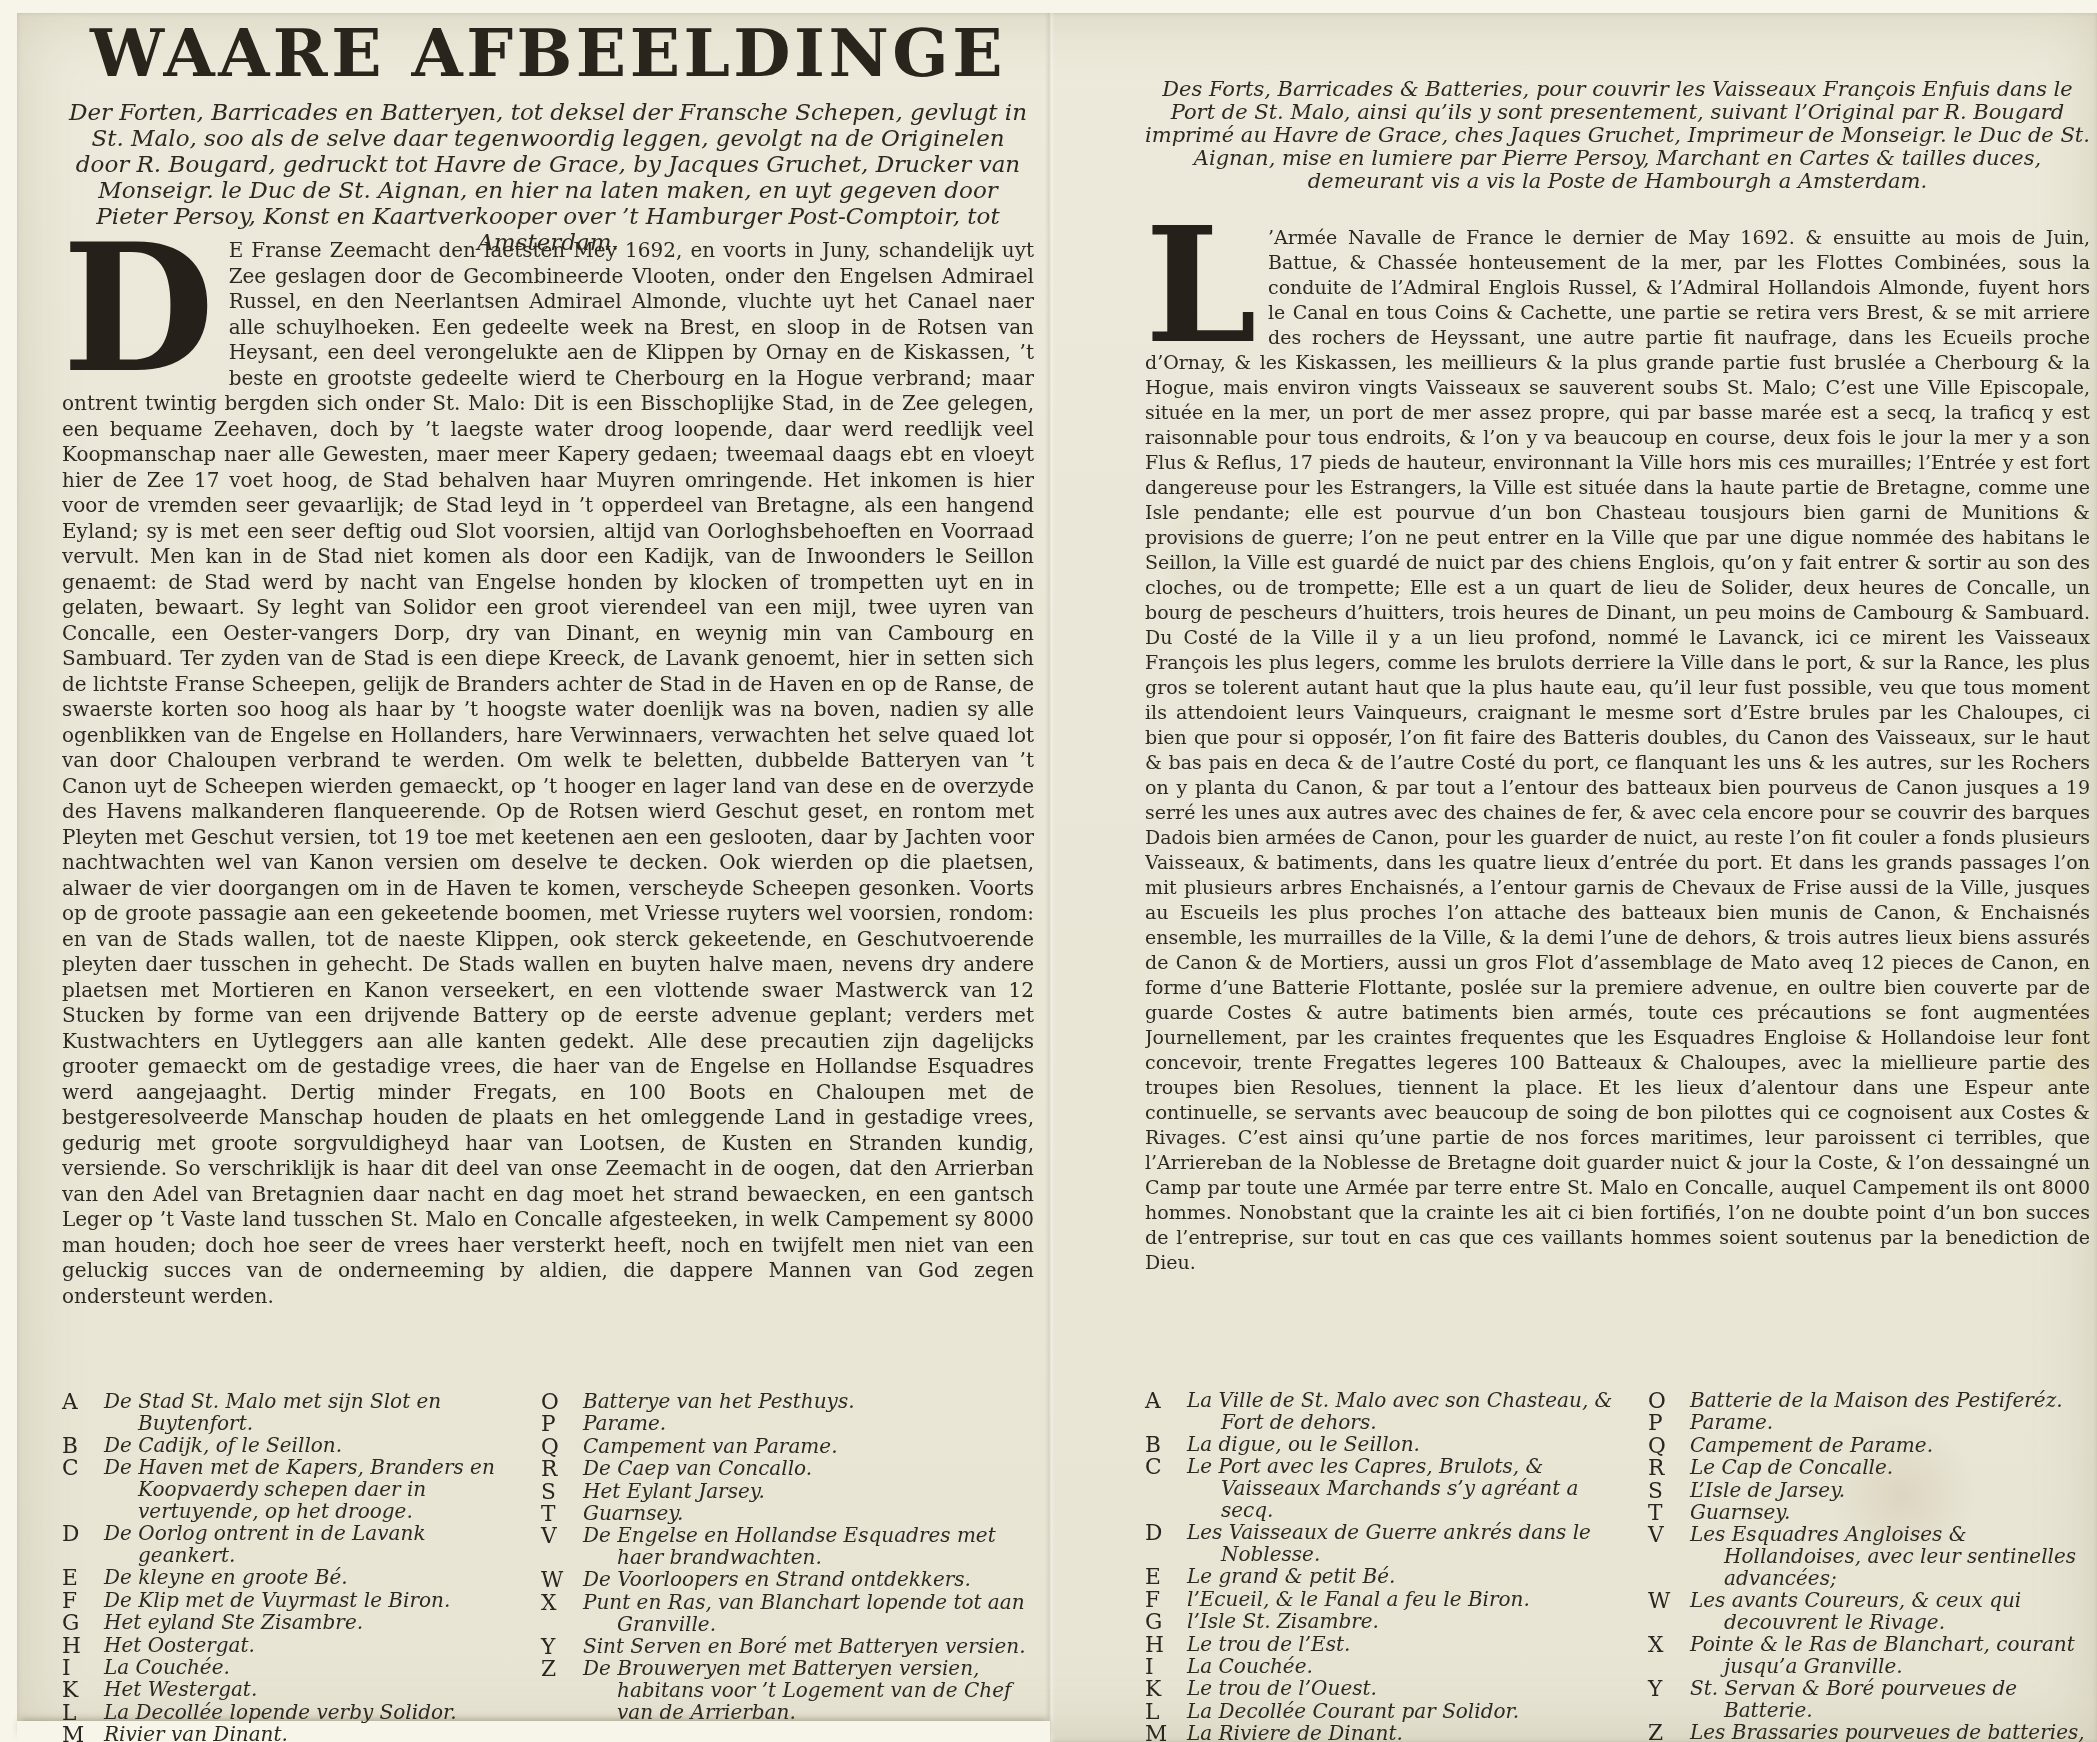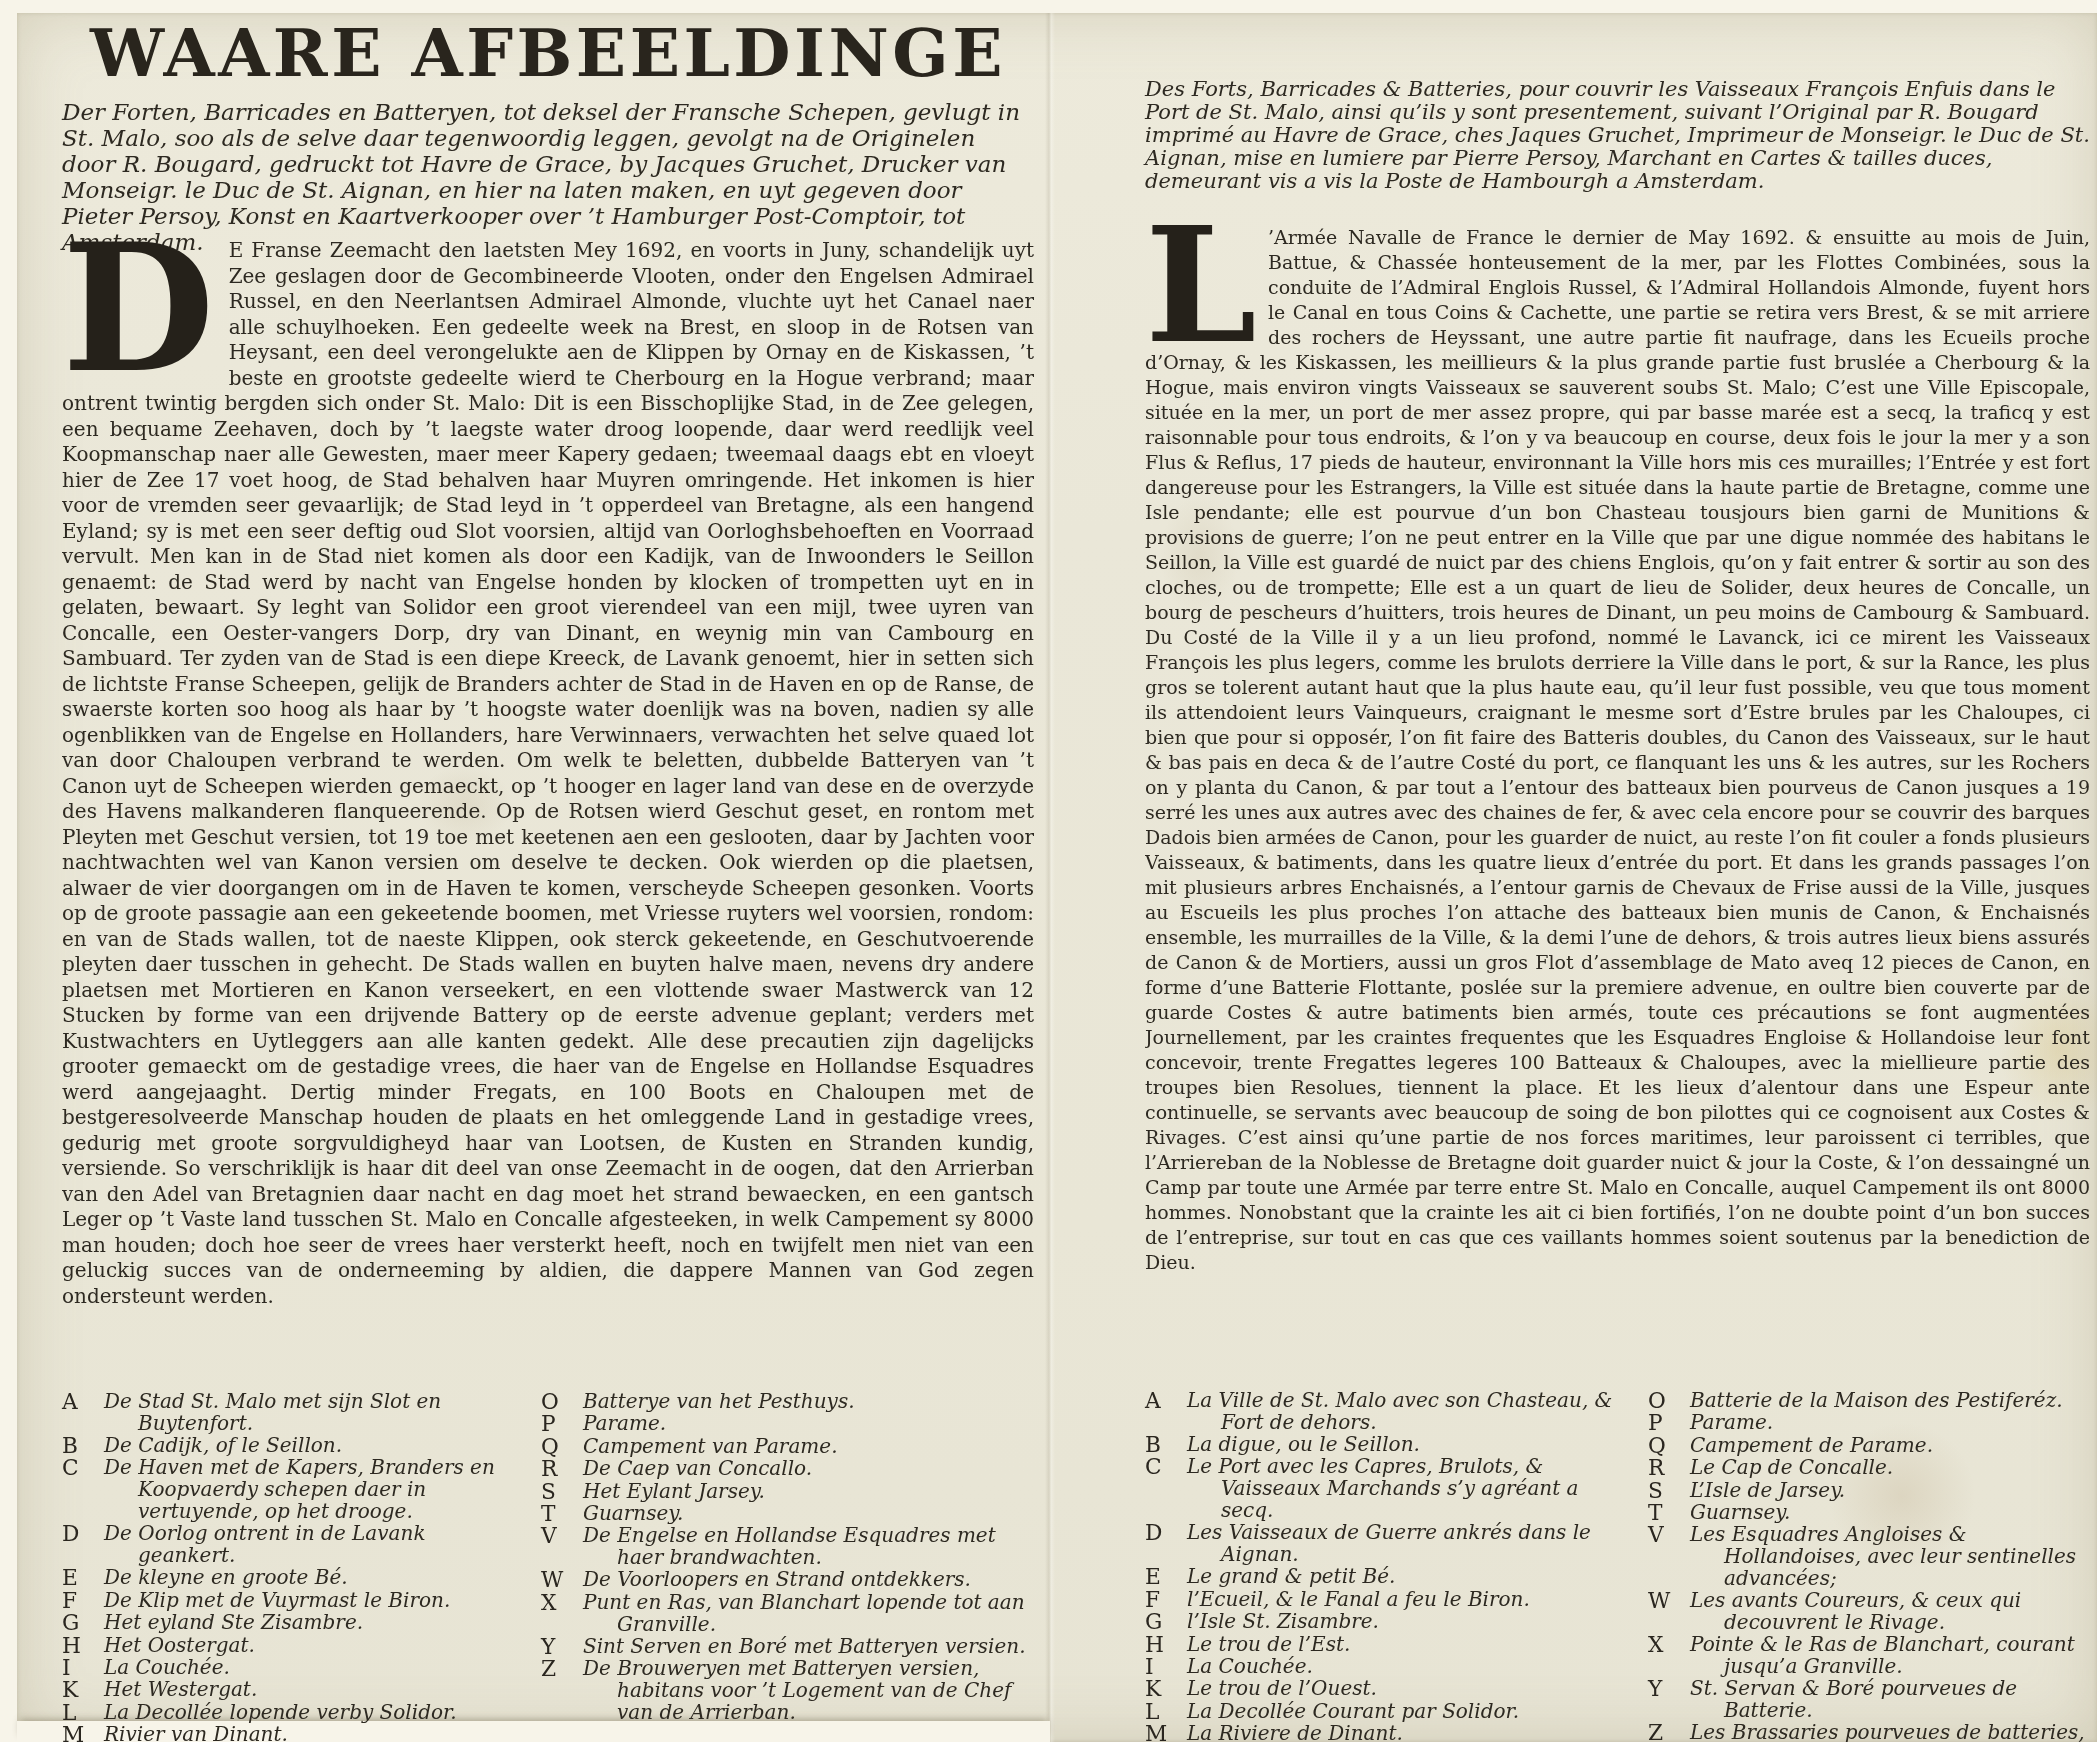--- a/index.html
+++ b/index.html
@@ -19,21 +19,21 @@
   .stain.s4{left:1147px;top:475px;width:105px;height:161px;background:radial-gradient(closest-side,rgba(160,140,100,.13),rgba(160,140,100,0) 75%);}
 
   .col{position:absolute;top:0;height:1450px;}
   .col-left{left:62px;width:972px;}
   .col-right{left:1145px;width:945px;}
 
   .doc-title{position:absolute;left:0;right:0;margin:0;text-align:center;font-weight:700;color:#29251d;}
   .col-left .doc-title{top:18px;font-size:66px;line-height:70px;letter-spacing:3.5px;}
   .col-right .doc-title{top:17px;font-size:43px;line-height:49px;letter-spacing:13.3px;}
 
-  .subtitle{position:absolute;left:0;right:0;margin:0;font-style:italic;}
+  .subtitle{position:absolute;left:0;right:0;margin:0;font-style:italic;text-align:center;}
   .col-left .subtitle{top:99px;font-size:23px;line-height:26px;}
   .col-right .subtitle{top:78px;font-size:21px;line-height:23px;}
 
   .bodytext{position:absolute;left:0;right:0;margin:0;text-align:justify;overflow:hidden;}
   .col-left .bodytext{top:238px;height:1105px;font-size:20px;line-height:25.5px;}
   .col-right .bodytext{top:225px;height:1108px;font-size:19px;line-height:25px;}
 
   .dropcap{float:left;font-weight:700;color:#25211a;}
   .col-left .dropcap{font-size:176px;line-height:129px;height:129px;padding:5.6px 14px 0 0;}
   .col-right .dropcap{font-size:159px;line-height:113px;height:113px;padding:4.2px 11.2px 0 0;}
@@ -211,21 +211,21 @@
             <span class="lx">La digue, ou le Seillon.</span>
           </div>
 
           <div class="legend-item">
             <span class="lt">C</span>
             <span class="lx">Le Port avec les Capres, Brulots, &amp; Vaisseaux Marchands s’y agréant a secq.</span>
           </div>
 
           <div class="legend-item">
             <span class="lt">D</span>
-            <span class="lx">Les Vaisseaux de Guerre ankrés dans le Aignan.</span>
+            <span class="lx">Les Vaisseaux de Guerre ankrés dans le Noblesse.</span>
           </div>
 
           <div class="legend-item">
             <span class="lt">E</span>
             <span class="lx">Le grand &amp; petit Bé.</span>
           </div>
 
           <div class="legend-item">
             <span class="lt">F</span>
             <span class="lx">l’Ecueil, &amp; le Fanal a feu le Biron.</span>

